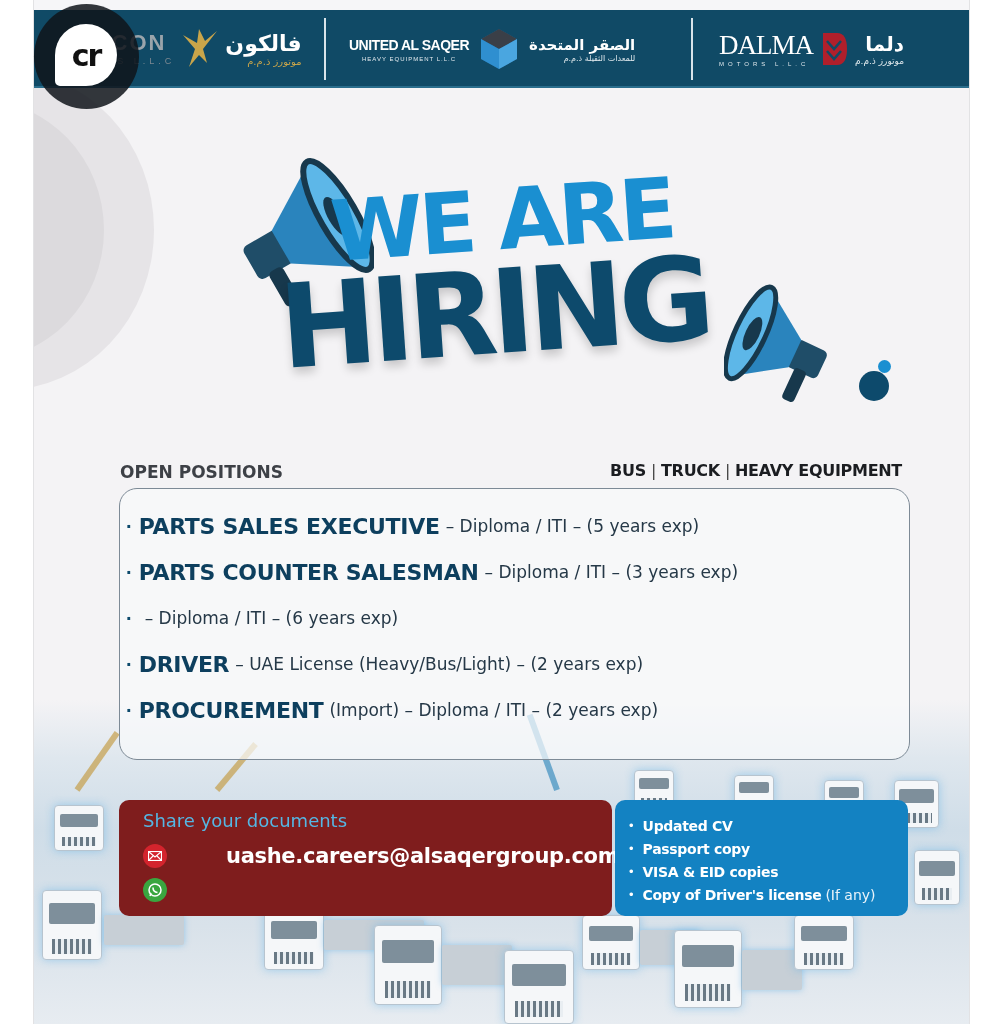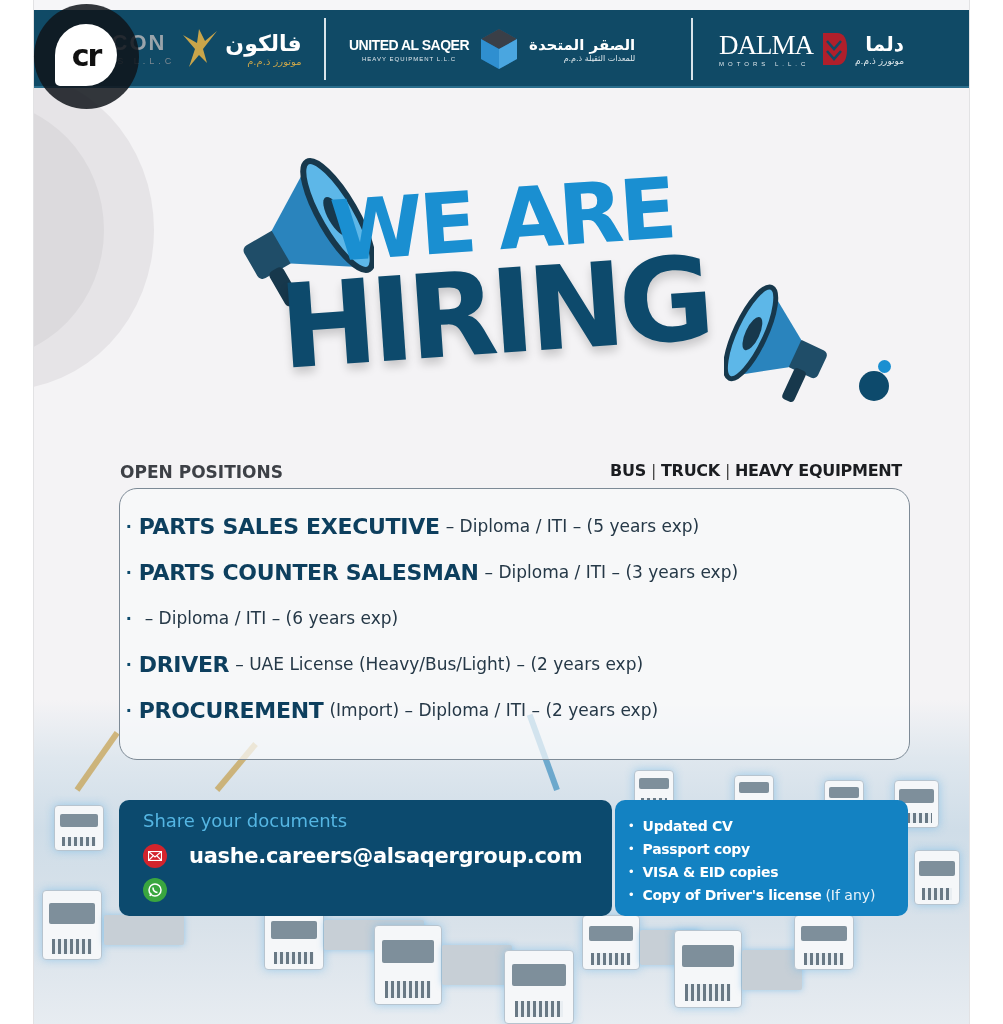--- a/index.html
+++ b/index.html
@@ -110,24 +110,24 @@
     padding: 14px 0 0 6px;
   }
   .position-row { height: 46px; display: flex; align-items: center; white-space: nowrap; }
   .pos-bullet { color: #0d4a6c; font-size: 20px; margin-right: 6px; font-weight: bold; }
   .pos-title { font-family: "DejaVu Sans", sans-serif; font-weight: bold; font-size: 22px; color: #0d3f5e; letter-spacing: -0.3px; }
   .pos-detail { font-family: "DejaVu Sans", sans-serif; font-size: 17px; color: #253847; margin-left: 6px; }
 
   
   .contact-panel {
     position: absolute; left: 86px; top: 800px; width: 493px; height: 116px;
-    background: #0c4a6e; border-radius: 10px; padding: 10px 0 0 24px;
+    background: #7f1d1d; border-radius: 10px; padding: 10px 0 0 24px;
   }
   .contact-heading { font-family: "DejaVu Sans", sans-serif; font-size: 18px; color: #55b6e3; margin-bottom: 8px; }
-  .contact-row { display: flex; align-items: center; height: 34px; }
+  .contact-row { display: flex; align-items: center; height: 34px; gap: 37px; }
   .contact-icon {
     width: 24px; height: 24px; border-radius: 50%; display: flex; align-items: center; justify-content: center;
     margin-right: 22px; flex-shrink: 0;
   }
   .mail-icon { background: #d3242d; }
   .wa-icon { background: #3aa63f; }
   .contact-text { font-family: "DejaVu Sans", sans-serif; font-size: 21px; color: #ffffff; font-weight: 600; letter-spacing: -0.3px; }
   .phone-text { font-weight: bold; }
 
   

